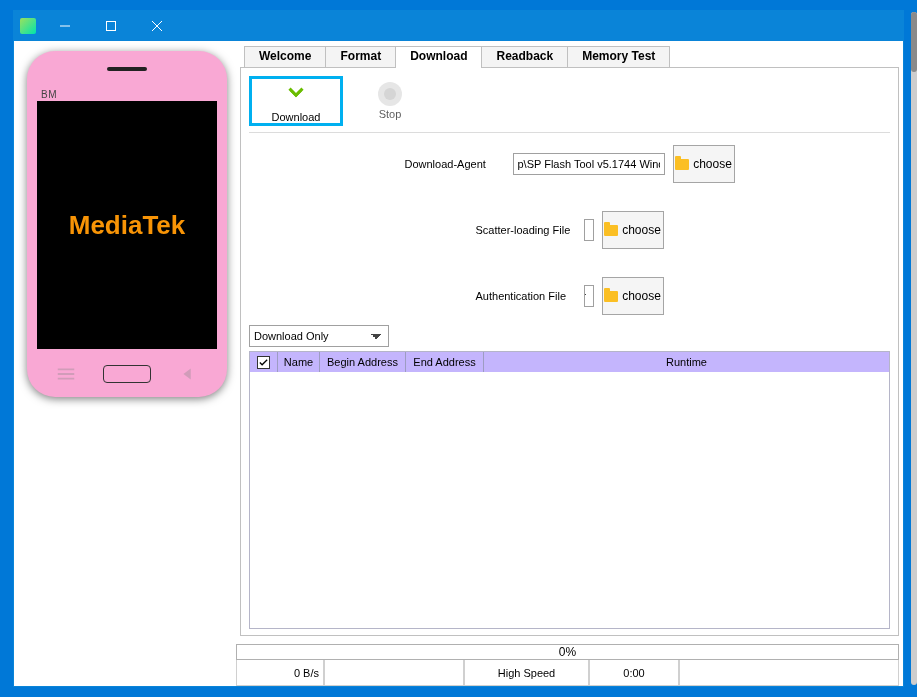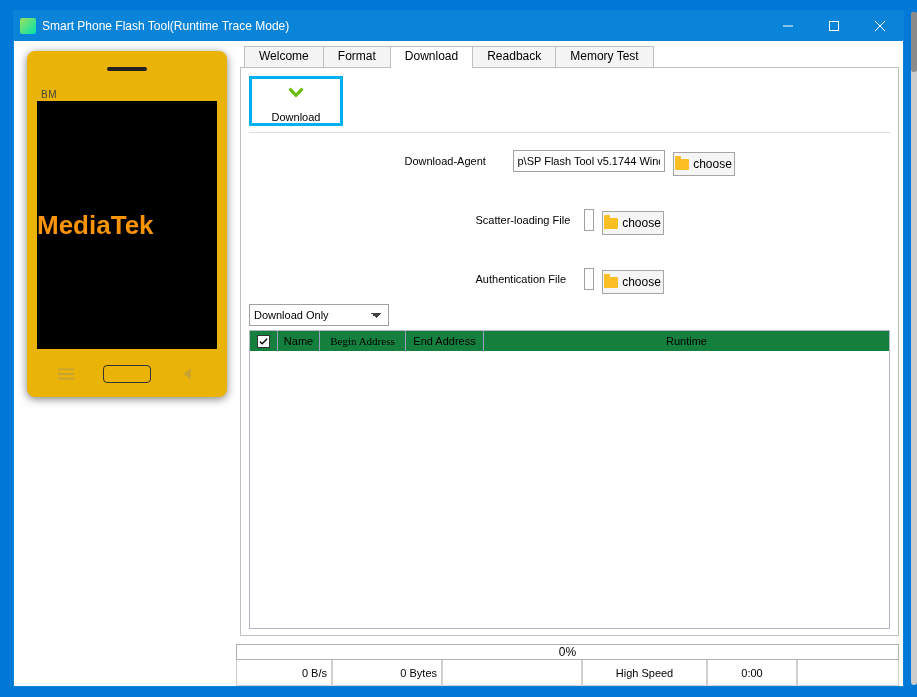--- a/index.html
+++ b/index.html
@@ -7,57 +7,57 @@
   .window { position: absolute; top: 10px; left: 13px; width: 891px; height: 677px; background: #fff; border: 1px solid #0a84d8; display: flex; flex-direction: column; }
   .titlebar { height: 30px; background: #0a84d8; color: #fff; display: flex; align-items: center; padding-left: 6px; }
   .titlebar .app-icon { width: 16px; height: 16px; background: linear-gradient(135deg,#9be15d,#00e3ae); border-radius: 2px; margin-right: 6px; }
   .titlebar .title { flex: 1; font-size: 12px; }
   .title-controls { display: flex; height: 100%; }
   .title-controls .tc { width: 46px; display: flex; align-items: center; justify-content: center; color: #fff; }
   .menubar { height: 22px; display: flex; align-items: center; padding: 0 2px; background: #fff; border-bottom: 0; }
   .menubar .mi { padding: 2px 10px; cursor: default; }
   .body { flex: 1; display: flex; padding: 4px; gap: 4px; }
   .left-panel { width: 218px; display: flex; flex-direction: column; align-items: center; padding-top: 6px; }
-  .phone { width: 200px; height: 346px; background: #eab308; border-radius: 8px; position: relative; box-shadow: 0 2px 8px rgba(0,0,0,.5); }
+  .phone { width: 200px; height: 346px; background: #f9a8d4; border-radius: 28px; position: relative; box-shadow: 0 2px 8px rgba(0,0,0,.5); }
   .phone::before { content: ""; position: absolute; top: 16px; left: 50%; transform: translateX(-50%); width: 40px; height: 4px; background: #222; border-radius: 2px; }
   .phone-bm { position: absolute; top: 38px; left: 14px; color: #444; font-size: 10px; letter-spacing: .5px; }
-  .screen { position: absolute; top: 50px; left: 10px; right: 10px; bottom: 48px; background: #000; display: flex; align-items: center; }
+  .screen { position: absolute; top: 50px; left: 10px; right: 10px; bottom: 48px; background: #000; display: flex; align-items: center; justify-content: center; }
   .brand { color: #f89406; font-weight: bold; font-size: 26px; font-family: Arial, sans-serif; }
   .home-btn { position: absolute; bottom: 14px; left: 50%; transform: translateX(-50%); width: 48px; height: 18px; border: 1px solid #333; border-radius: 4px; }
   .soft-left, .soft-right { position: absolute; bottom: 12px; width: 22px; height: 22px; }
   .soft-left { left: 28px; }
   .soft-right { right: 28px; }
   .soft-left svg, .soft-right svg { opacity: .35; }
   .right-panel { flex: 1; display: flex; flex-direction: column; }
   .tabs { display: flex; height: 22px; margin-left: 4px; }
-  .tab { padding: 2px 14px; border: 1px solid #c0c0c0; border-bottom: none; background: #f4f4f4; margin-right: -1px; cursor: default; position: relative; top: 1px; }
+  .tab { padding: 2px 14px; border: 1px solid #c0c0c0; border-bottom: none; background: #f4f4f4; margin-right: -1px; cursor: default; position: relative; top: 1px; font-weight: bold; }
   .tab.active { background: #fff; z-index: 2; }
   .tabpage { border: 1px solid #c0c0c0; flex: 1; background: #fff; padding: 8px 8px 6px 8px; display: flex; flex-direction: column; position: relative; }
   .toolbar { display: flex; align-items: stretch; border-bottom: 1px solid #dcdcdc; padding: 0 0 6px 0; }
   .tool-btn { width: 94px; height: 50px; display: flex; flex-direction: column; align-items: center; justify-content: center; gap: 2px; border: 1px solid transparent; }
   .tool-btn.highlight { border: 3px solid #00b0f0; }
   .tool-btn .lbl { font-size: 11px; }
   .stop-ico { width: 24px; height: 24px; border-radius: 50%; background: #d9d9d9; position: relative; }
   .stop-ico::after { content: ""; position: absolute; inset: 6px; background: #bfbfbf; border-radius: 50%; }
   .form-rows { margin-top: 12px; display: flex; flex-direction: column; gap: 28px; align-items: center; }
   .frow { display: flex; align-items: center; gap: 8px; }
   .frow label { width: 100px; font-size: 11px; }
   .txt, .combo { flex: 1; height: 22px; border: 1px solid #a0a0a0; padding: 0 4px; font-size: 11px; background: #fff; }
   .combo { appearance: none; -webkit-appearance: none; background-image: linear-gradient(45deg, transparent 50%, #444 50%), linear-gradient(135deg, #444 50%, transparent 50%); background-position: calc(100% - 12px) 8px, calc(100% - 7px) 8px; background-size: 5px 5px, 5px 5px; background-repeat: no-repeat; }
-  .choose { width: 62px; height: 24px; background: #f5f5f5; border: 1px solid #a5a5a5; display: flex; align-items: center; justify-content: center; gap: 4px; font-size: 11px; cursor: default; margin-top: 7px; }
+  .choose { width: 62px; height: 38px; background: #f5f5f5; border: 1px solid #a5a5a5; display: flex; align-items: center; justify-content: center; gap: 4px; font-size: 11px; cursor: default; }
   .folder-ic { width: 14px; height: 11px; background: #fbbf24; position: relative; border-radius: 0 1px 1px 1px; }
   .folder-ic::before { content: ""; position: absolute; top: -3px; left: 0; width: 6px; height: 3px; background: #fbbf24; border-radius: 1px 1px 0 0; }
   .mode-combo { width: 140px; }
   .mode-row { margin-top: 10px; }
   .table { margin-top: 4px; border: 1px solid #b5b5c8; flex: 1; display: flex; flex-direction: column; min-height: 260px; }
-  .thead { display: flex; background: #15803d; height: 20px; }
+  .thead { display: flex; background: #c4b5fd; height: 20px; }
   .th { border-right: 1px solid #9d9cc2; display: flex; align-items: center; justify-content: center; font-size: 11px; padding: 0 4px; white-space: nowrap; }
   .th.chk { width: 28px; }
   .th.name { width: 42px; }
-  .th.begin { width: 86px; font-family: Liberation Serif, serif; }
+  .th.begin { width: 86px; }
   .th.end { width: 78px; }
   .th.loc { flex: 1; border-right: none; }
   .tbody { flex: 1; background: #fff; }
   .statusbar { height: 42px; margin-top: 4px; margin-left: 222px; margin-right: 4px; display: flex; flex-direction: column; }
   .progress { height: 16px; border: 1px solid #b0b0b0; display: flex; align-items: center; justify-content: center; font-size: 11px; background: #fff; }
   .status-cells { flex: 1; display: flex; }
   .sc { border: 1px solid #d0d0d0; border-top: none; display: flex; align-items: center; justify-content: flex-end; padding: 0 4px; font-size: 11px; background: #fff; }
   .sc.center { justify-content: center; }
   .checkbox { width: 13px; height: 13px; border: 1px solid #333; display: flex; align-items: center; justify-content: center; background: #fff; }
   .checkbox svg { width: 11px; height: 11px; }
@@ -65,21 +65,20 @@
   .right-scroll::before { content: ""; position: absolute; top: 0; left: 0; right: 0; height: 60px; background: #8a8a8a; border-radius: 3px; }
 </style>
 </head>
 <body>
 
 <div class="right-scroll"></div>
 
 <div class="window">
   <div class="titlebar">
     <div class="app-icon"></div>
-    <div class="title">Smart Phone Flash Tool(Runtime Trace Mode)</div>
     <div class="title-controls">
       <div class="tc">
           <svg width="10" height="10">
             <line x1="0" y1="5" x2="10" y2="5" stroke="#fff" stroke-width="1"></line>
           </svg>
         </div>
       <div class="tc">
           <svg width="10" height="10">
             <rect x="0.5" y="0.5" width="9" height="9" fill="none" stroke="#fff" stroke-width="1"></rect>
           </svg>
@@ -124,20 +123,24 @@
           <div class="tool-btn highlight">
             <span><svg width="26" height="26" viewBox="0 0 24 24">
                   <path fill="#5cb300" d="M12 3v10l4-4 1.4 1.4L12 16 6.6 10.4 8 9l4 4V3z"></path>
                   <path fill="#ffcc00" d="M12 3v10l4-4 1.4 1.4L12 16 6.6 10.4 8 9l4 4V3z" opacity="0"></path>
                   <path fill="#6fbf00" d="M5 18h14v2H5z" opacity="0"></path>
                   <g>
                     <path fill="#6abd00" d="M12 2l0 10-5-5-2 2 7 7 7-7-2-2-5 5 0-10z"></path>
                   </g>
                 </svg></span>
             <span class="lbl">Download</span>
+          </div>
+          <div class="tool-btn" style="opacity:.65">
+            <span class="stop-ico"></span>
+            <span class="lbl">Stop</span>
           </div>
         </div>
 
         <div class="form-rows">
           <div class="frow">
             <label>Download-Agent</label>
             <input class="txt" value="p\SP Flash Tool v5.1744 Windows skyneel.com\SP Flash Tool v5.1744 Win\MTK_AllInOne_DA.bin" style="">
             <button class="choose">
                 <span class="folder-ic"></span>
                 <span>choose</span>
@@ -183,21 +186,20 @@
         </div>
       </div>
     </div>
   </div>
 
   <div class="statusbar">
     <div class="progress">
         <span>0%</span>
       </div>
     <div class="status-cells">
-      <div class="sc" style="width:96px">0 B/s</div>
-      <div class="sc" style="width:110px">0 Bytes</div>
+      <div class="sc" style="width:88px">0 B/s</div>
       <div class="sc" style="width:140px"></div>
       <div class="sc center" style="width:125px">High Speed</div>
       <div class="sc center" style="width:90px">0:00</div>
       <div class="sc" style="flex:1"></div>
     </div>
   </div>
 </div>
 
 </body></html>

